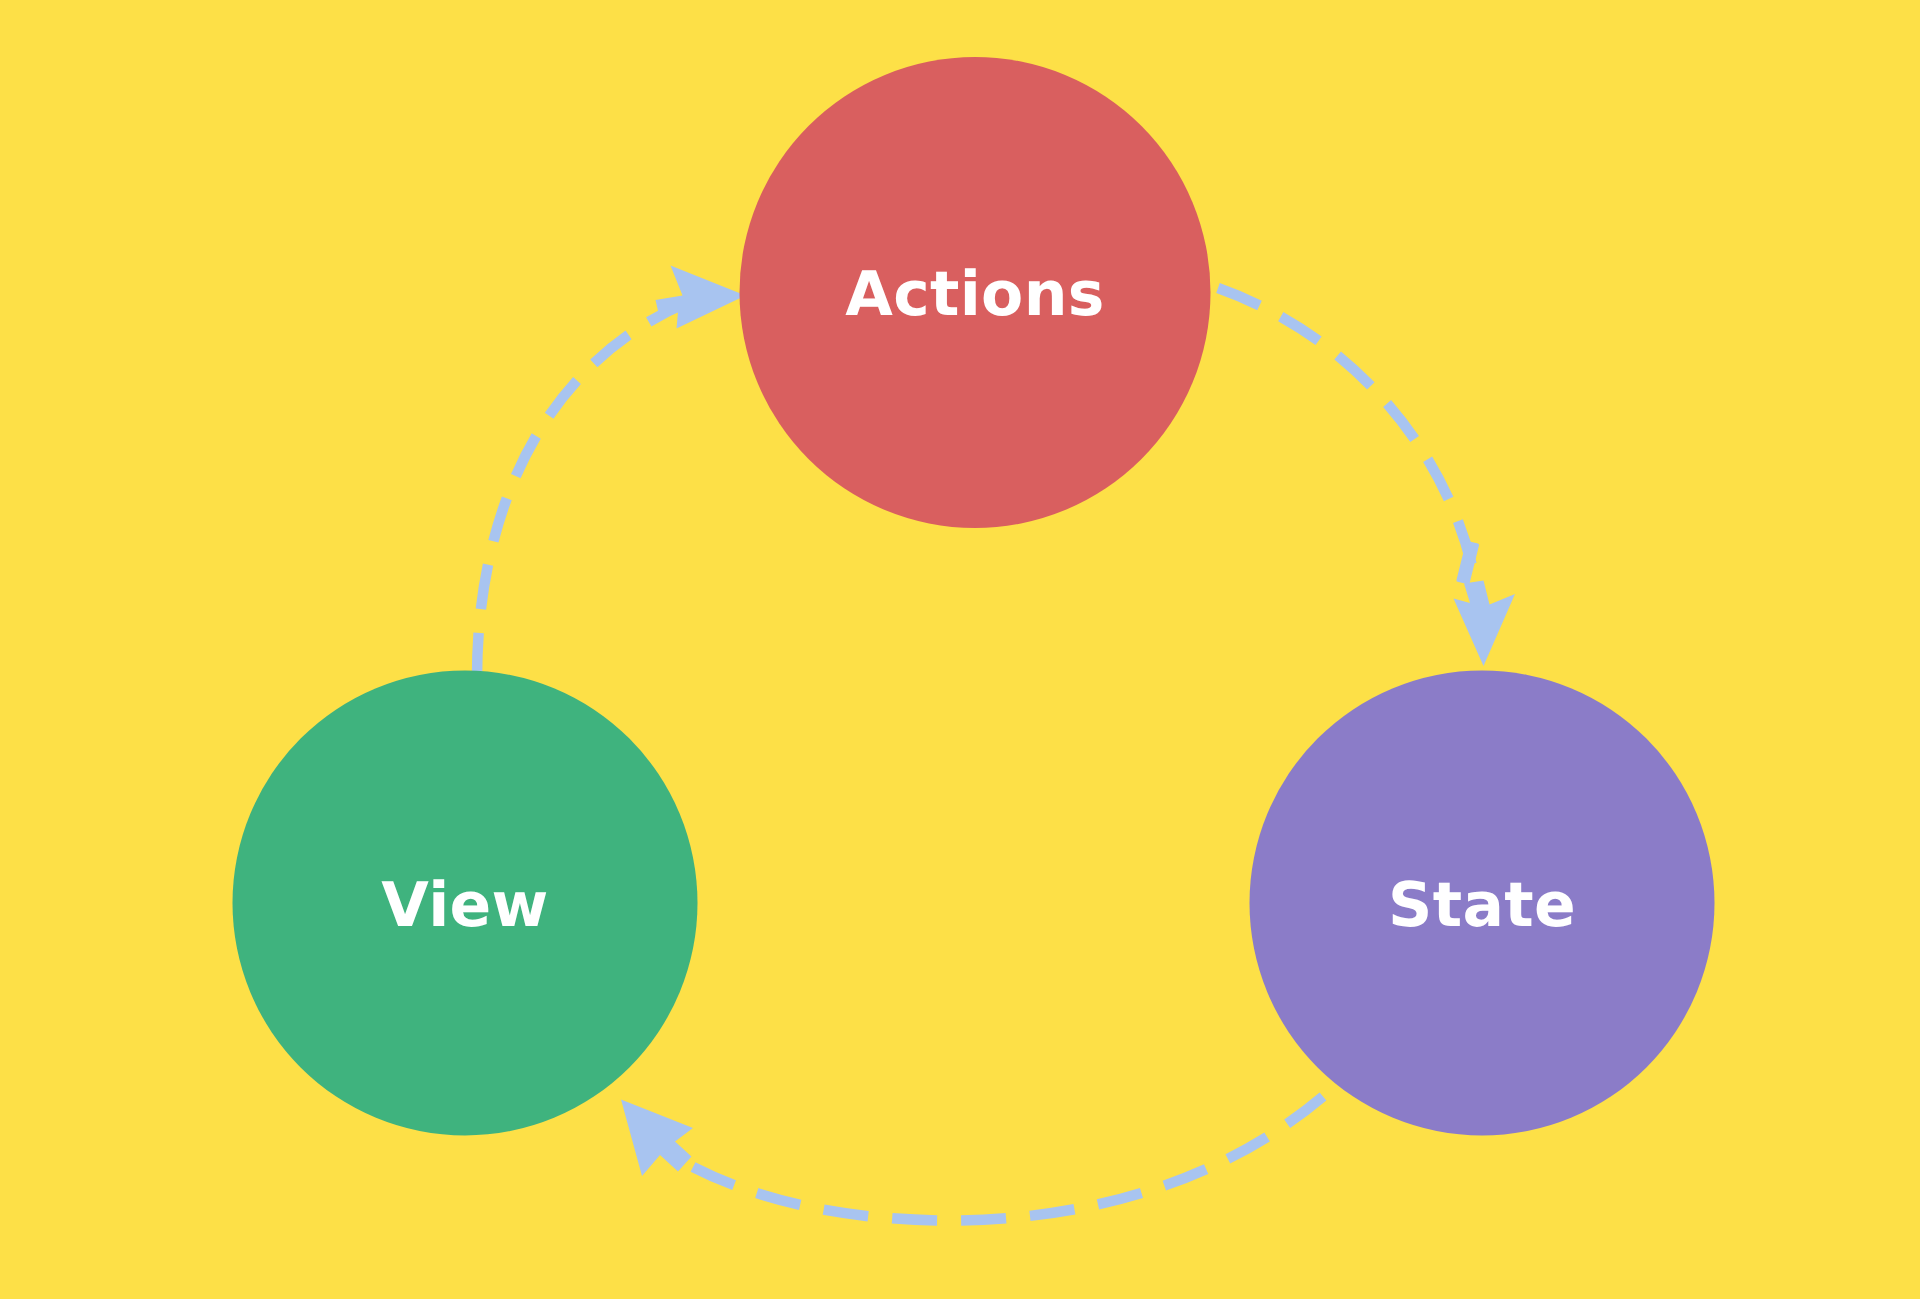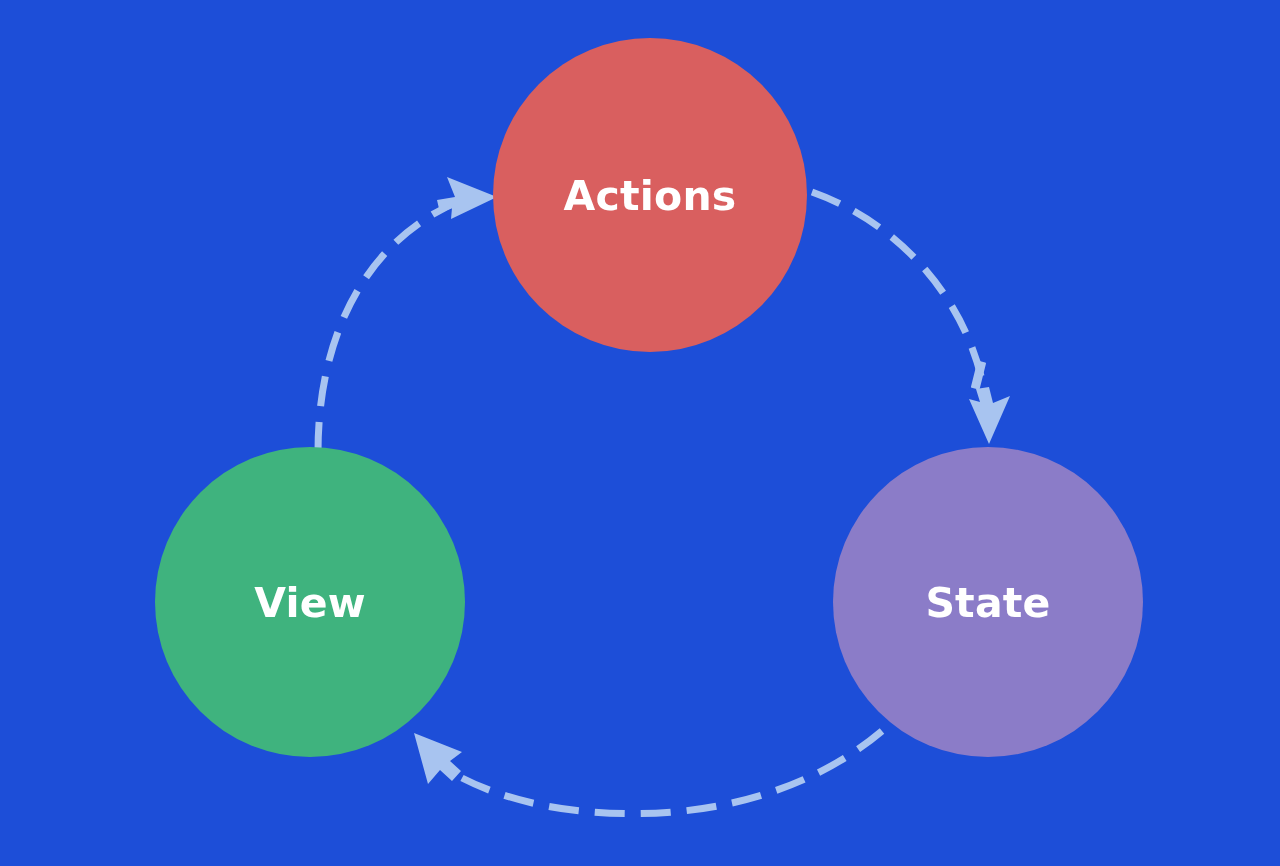--- a/index.html
+++ b/index.html
@@ -41,21 +41,21 @@
     fill: none;
     stroke-linecap: butt;
   }
   .arrow-head {
     stroke: none;
   }
 </style>
 </head>
 <body>
 
-<div id="diagram-root" style="background: #1d4ed8;">
+<div id="diagram-root" style="background: #fde047;">
 
   <svg id="flow-svg" viewBox="0 0 1280 866" xmlns="http://www.w3.org/2000/svg">
 
     <g>
 
       <g>
         <path class="flow-arc" d="M 318 452 C 318 330, 370 237, 462 200" stroke="#a8c4f0" stroke-width="7" stroke-dasharray="30 16"></path>
         <path class="arrow-head" d="M 497 197 L 447 177 L 455 197 L 437 200 L 440 213 L 452 208 L 451 219 Z" fill="#a8c4f0"></path>
       </g>
 

